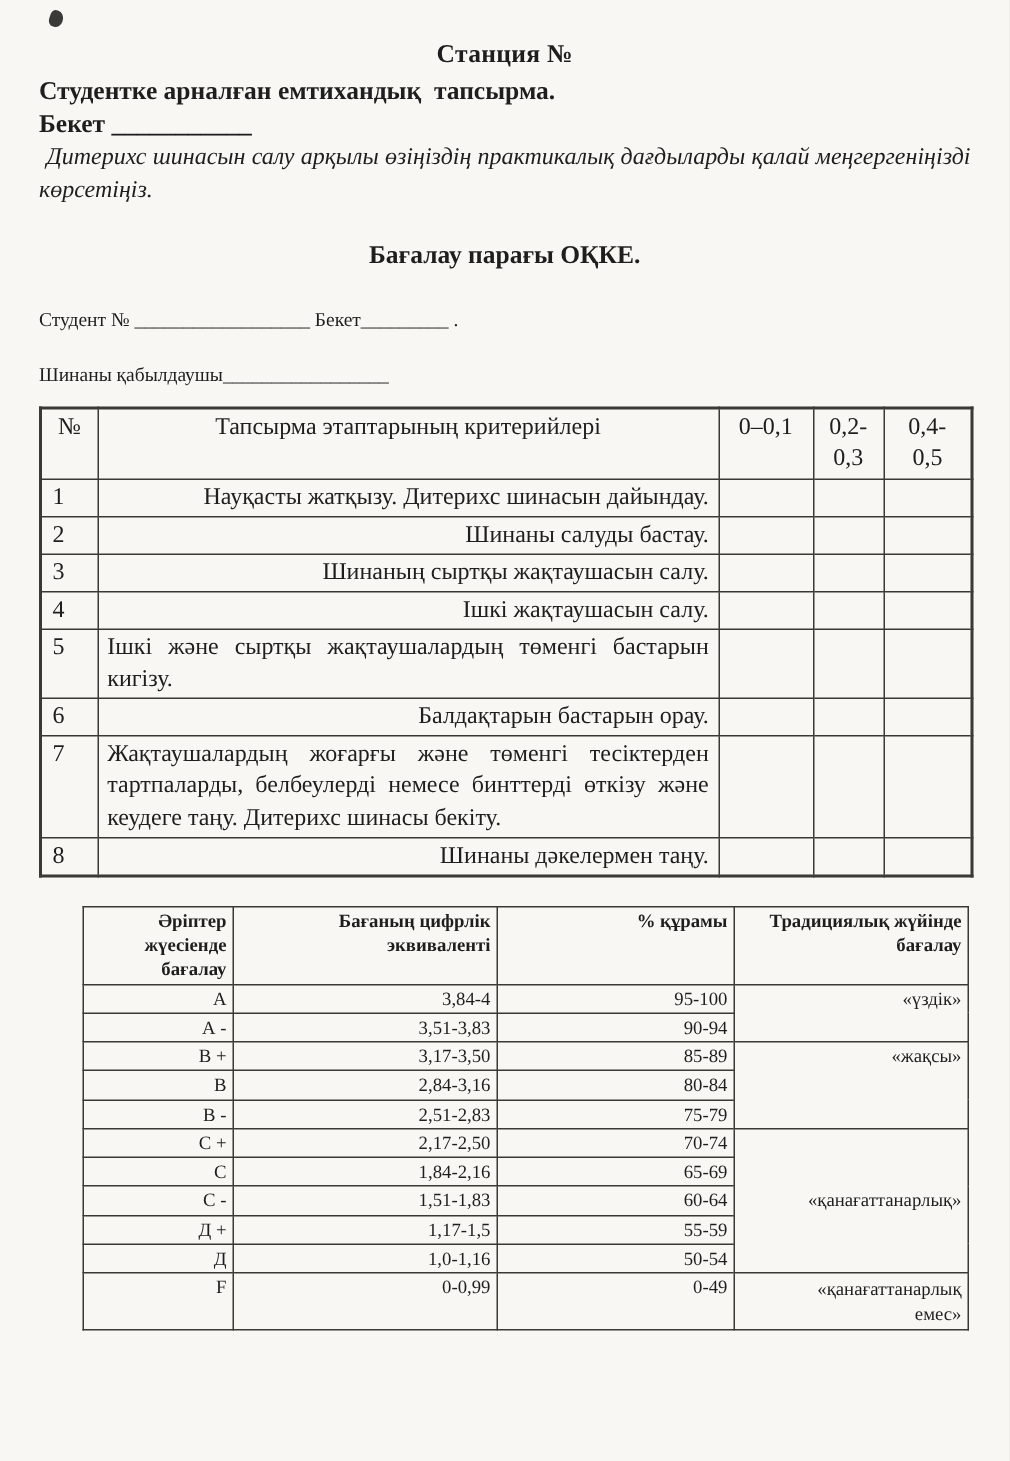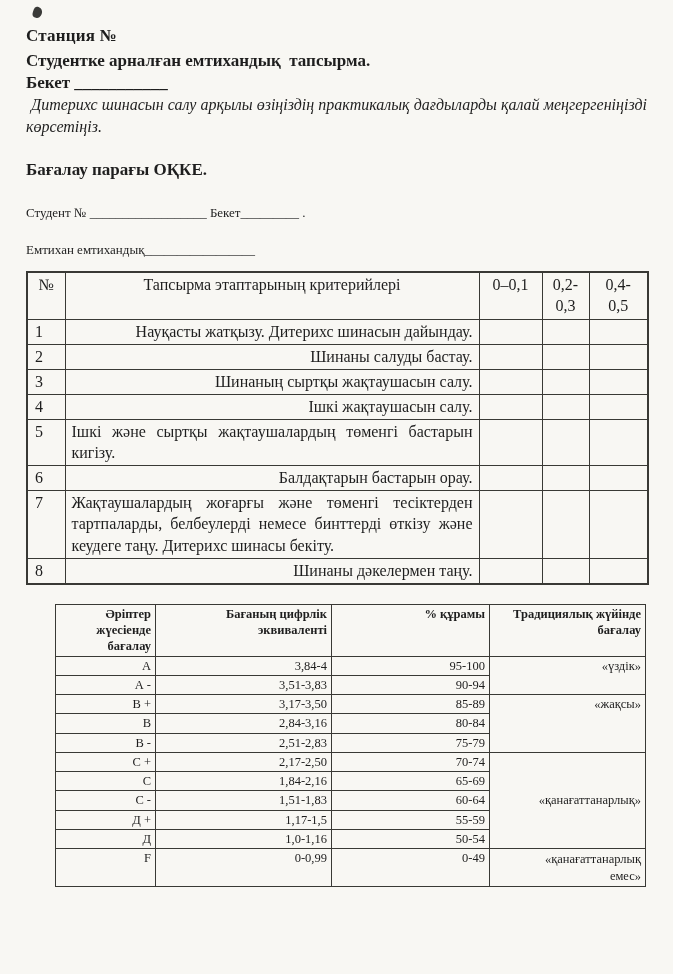--- a/index.html
+++ b/index.html
@@ -9,21 +9,21 @@
     width:673px; height:974px;
     margin:0 auto;
     background:#f8f7f3;
     font-family:"Liberation Serif","DejaVu Serif",serif;
     color:#1e1e1e;
     padding:26px 26px 0 26px;
     overflow:hidden;
   }
   .speck { position:absolute; left:33px; top:7px; width:9px; height:11px;
            background:#3a3a38; border-radius:40% 60% 55% 45%; transform:rotate(18deg); }
-  .center { text-align:left; }
+  .center { text-align:center; }
   .bold { font-weight:bold; }
   .station-title { font-size:17px; margin-bottom:4px; letter-spacing:.2px; }
   .task-heading { font-size:17px; white-space:pre-wrap; line-height:1.3; }
   .beket-line { font-size:17px; line-height:1.3; }
   .task-desc { font-size:16px; text-align:justify; text-indent:5px; line-height:1.38;font-style:italic; }
   .time-note { font-size:16px; line-height:1.4; }
   .sheet-title { font-size:17px; margin-top:22px; margin-bottom:25px; }
   .fill-line { font-size:13px; }
   .student-line { margin-bottom:21px; }
   .examiner-line { margin-bottom:13px; }
@@ -54,21 +54,21 @@
 
   <div class="station-title center bold">Станция №</div>
   <div class="task-heading bold">Студентке арналған емтихандық  тапсырма.</div>
   <div class="beket-line bold"><span>Бекет </span><span>___________</span></div>
   <div class="task-desc">Дитерихс шинасын салу арқылы өзіңіздің практикалық дағдыларды қалай меңгергеніңізді көрсетіңіз.</div>
 
   <div class="sheet-title center bold">Бағалау парағы ОҚКЕ.</div>
 
   <div class="fill-line student-line"><span>Студент № </span><span>__________________</span><span> Бекет</span><span>_________</span><span> .</span></div>
 
-  <div class="fill-line examiner-line"><span>Емтихан емтихандық</span><span>_________________</span></div>
+  <div class="fill-line examiner-line"><span>Шинаны қабылдаушы</span><span>_________________</span></div>
 
   <table class="criteria">
     <colgroup>
         <col style="width:38px">
         <col style="width:414px">
         <col style="width:63px">
         <col style="width:47px">
         <col style="width:59px">
       </colgroup>
     <tbody>

